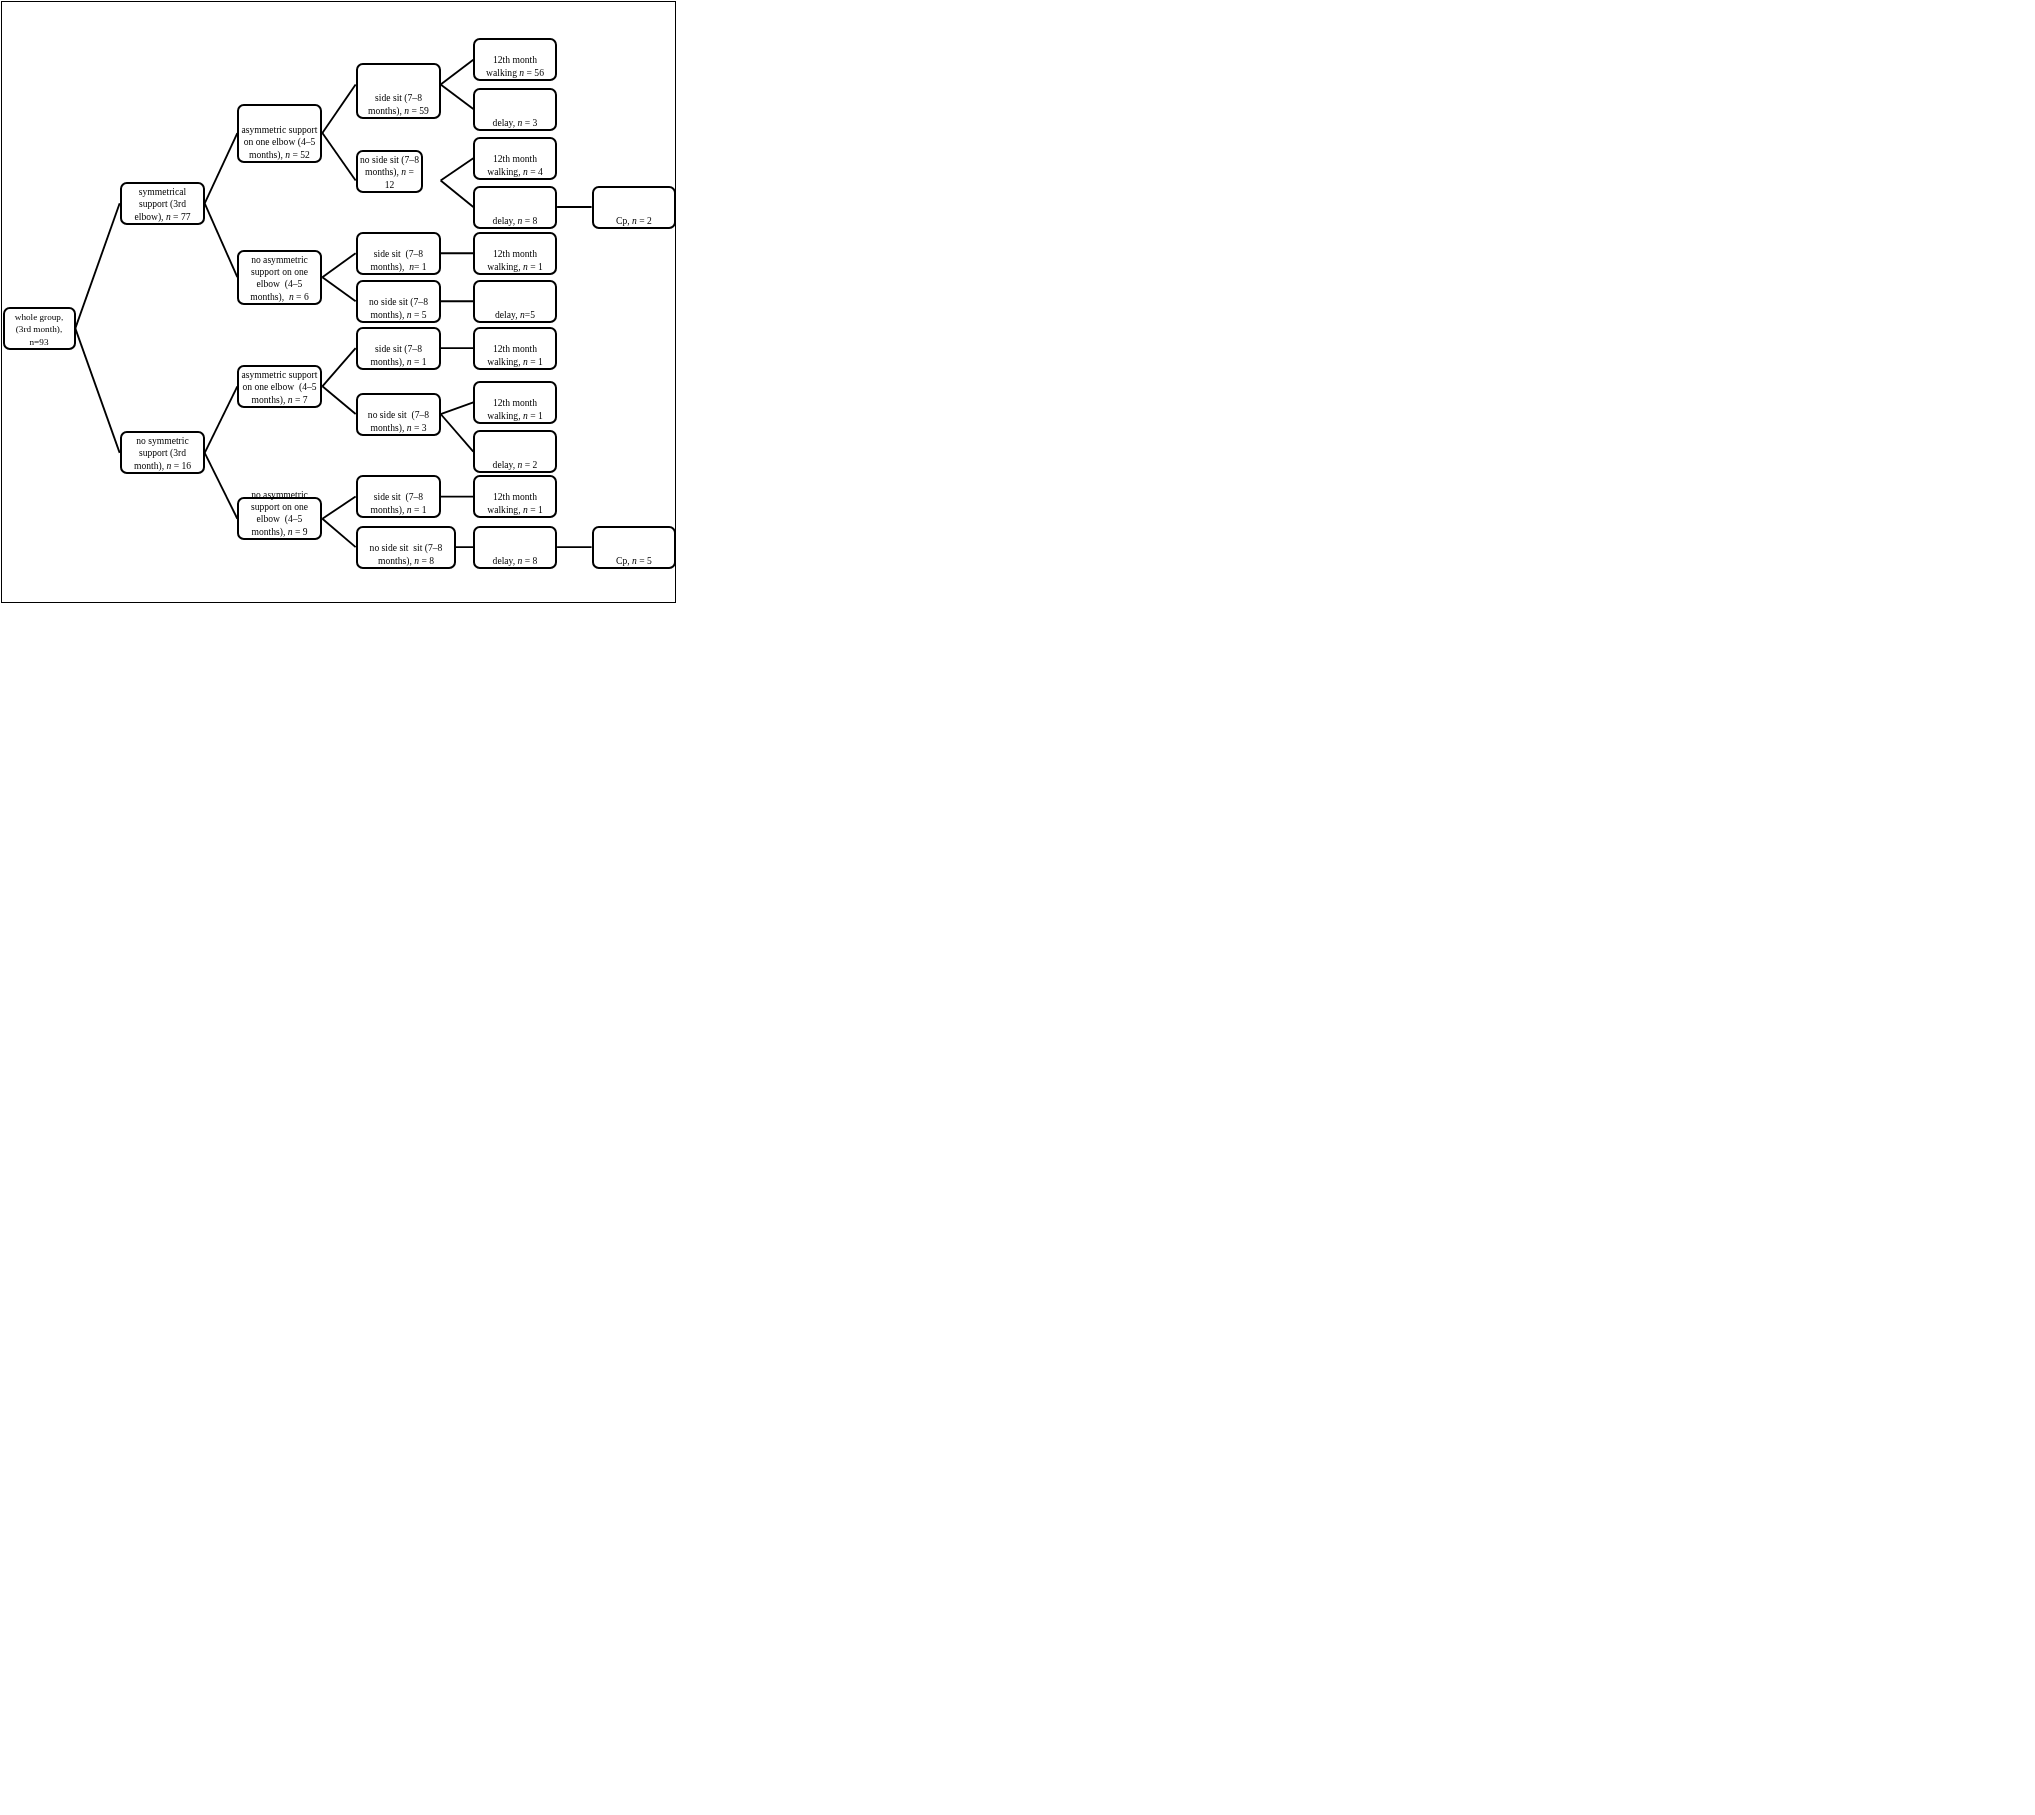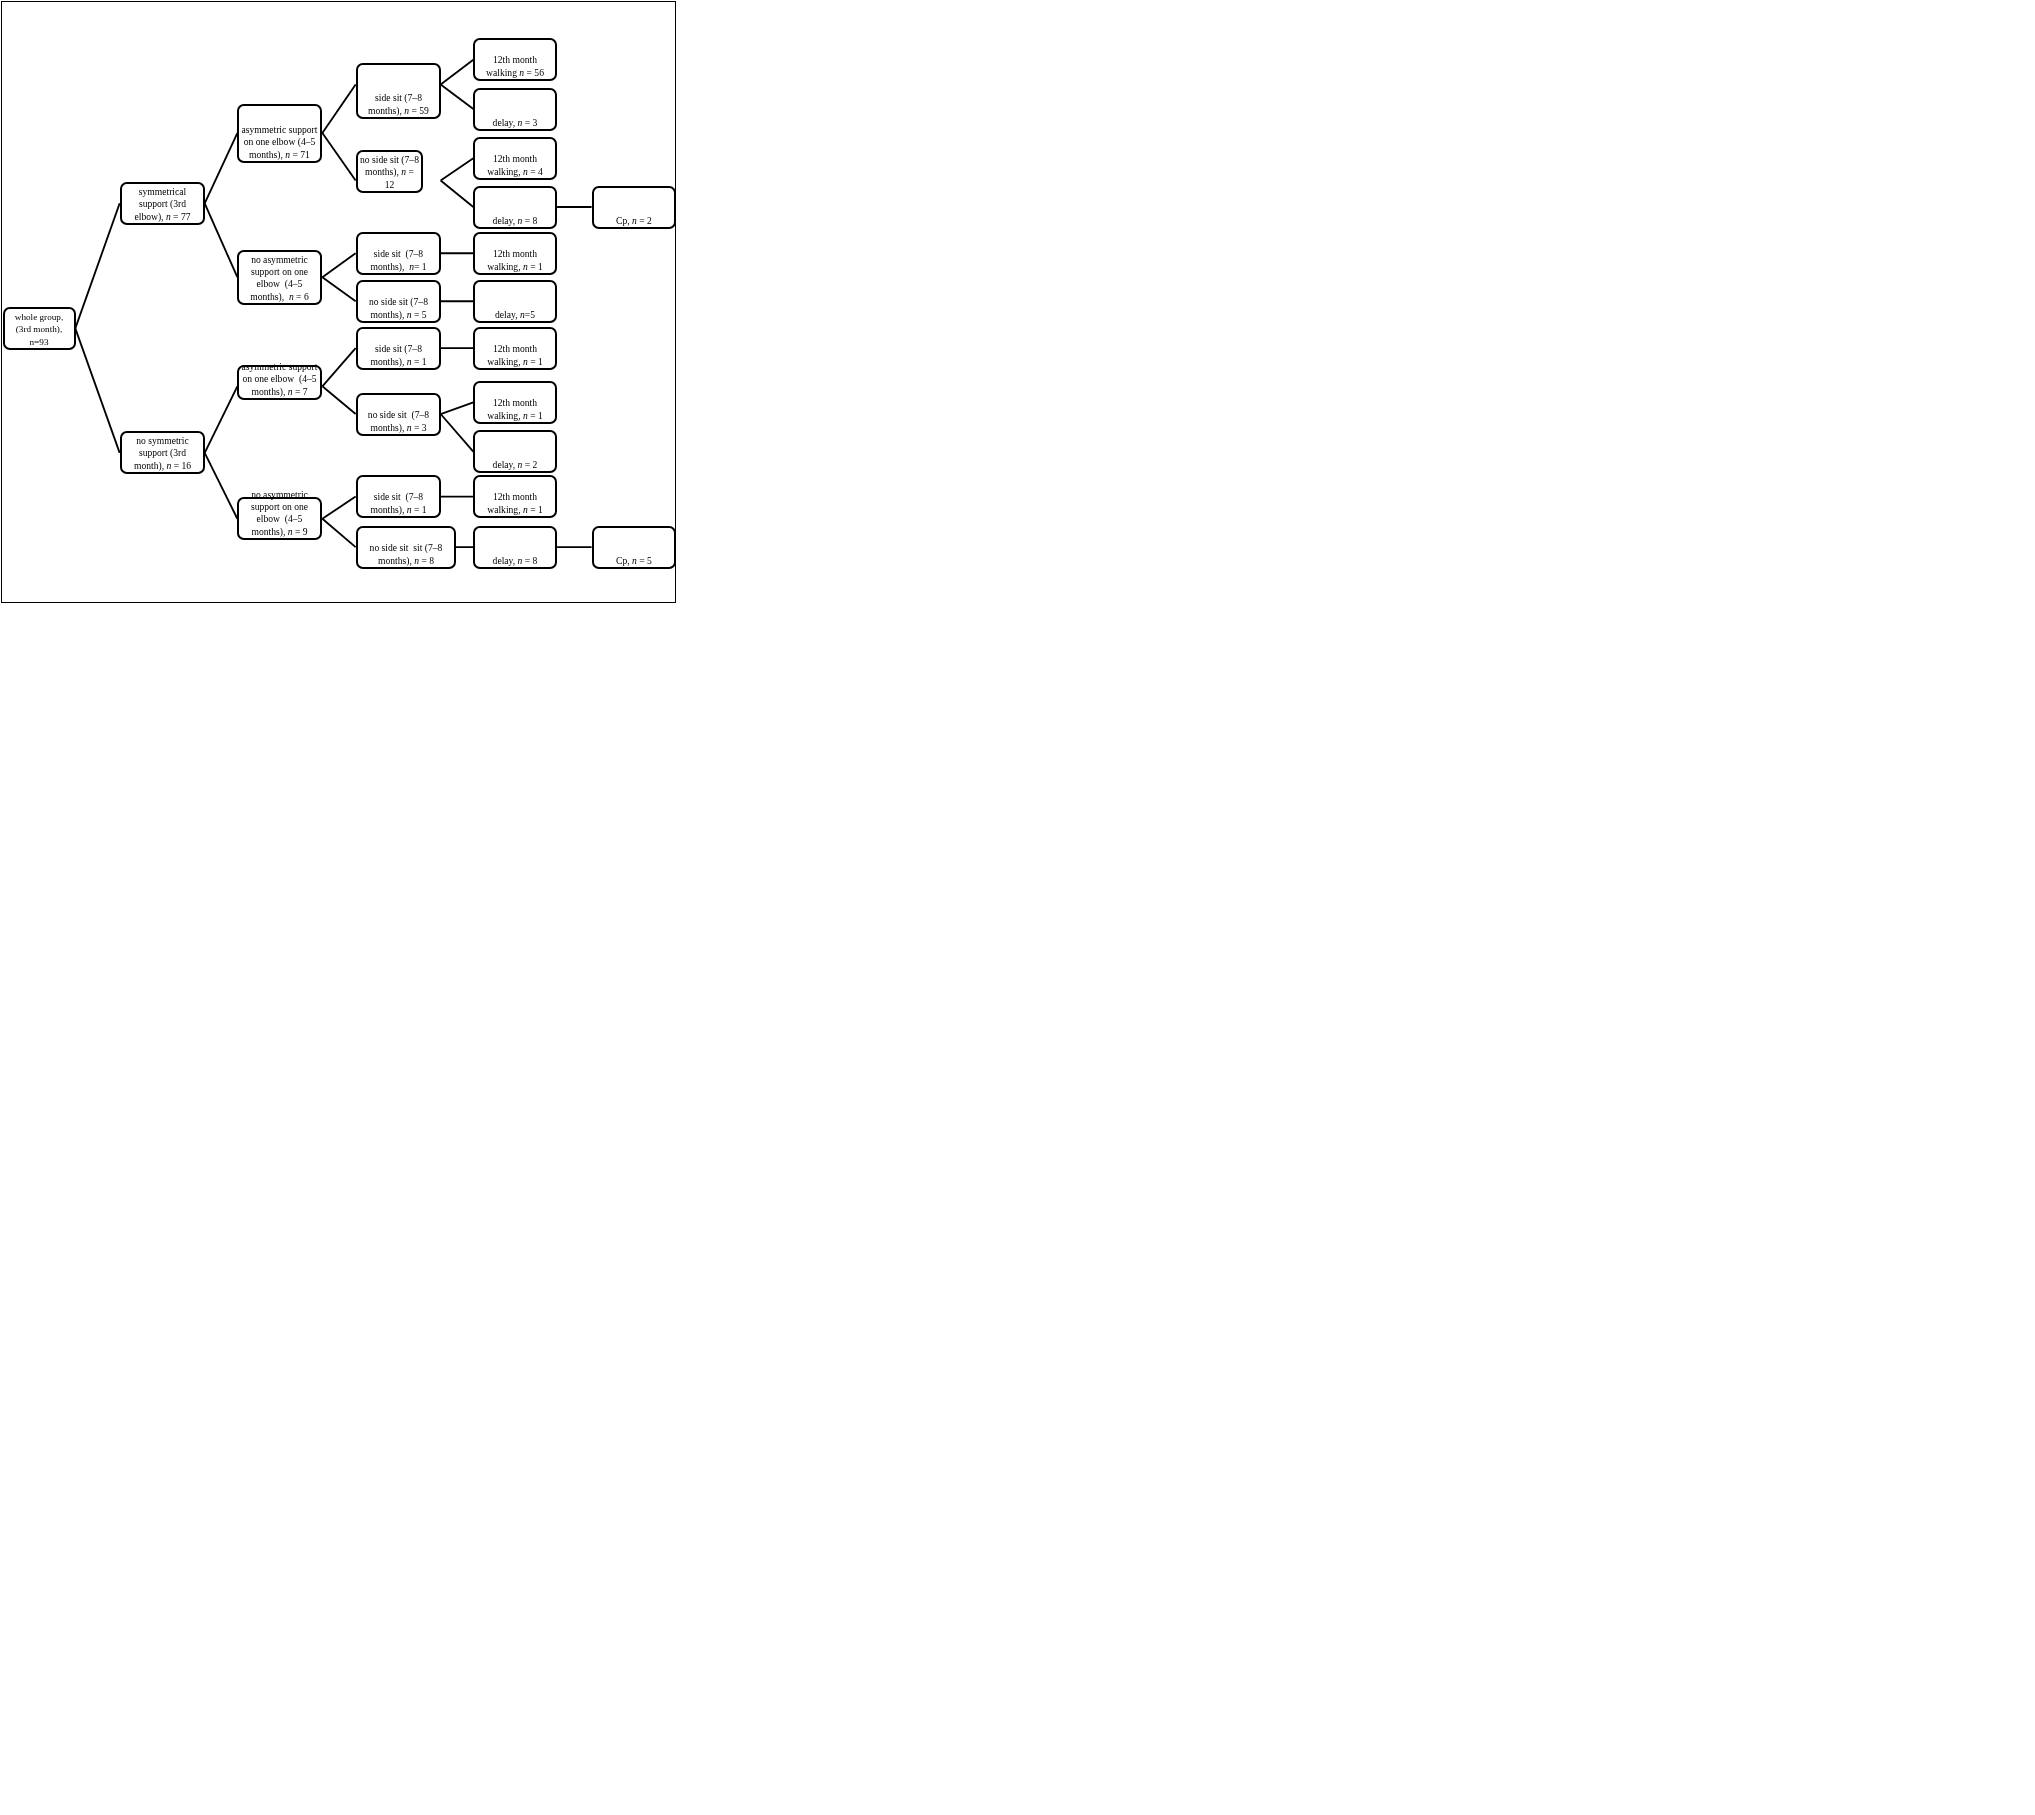--- a/index.html
+++ b/index.html
@@ -78,28 +78,28 @@
 
   <div class="node" style="left:120px;top:182px;width:85px;height:43px">
     <div class="lbl"><span>symmetrical support (3rd elbow), </span><span class="nv">n</span><span> = 77</span></div>
   </div>
 
   <div class="node" style="left:120px;top:431px;width:85px;height:43px">
     <div class="lbl"><span>no symmetric support (3rd month), </span><span class="nv">n</span><span> = 16</span></div>
   </div>
 
   <div class="node" style="left:237px;top:104px;width:85px;height:59px">
-    <div class="lbl"><span>asymmetric support on one elbow (4–5 months), </span><span class="nv">n</span><span> = 71</span></div>
+    <div class="lbl"><span>asymmetric support on one elbow (4–5 months), </span><span class="nv">n</span><span> = 52</span></div>
   </div>
 
   <div class="node" style="left:237px;top:250px;width:85px;height:55px">
     <div class="lbl"><span>no asymmetric support on one elbow  (4–5 months),  </span><span class="nv">n</span><span> = 6</span></div>
   </div>
 
-  <div class="node" style="left:237px;top:365px;width:85px;height:35px">
+  <div class="node" style="left:237px;top:365px;width:85px;height:43px">
     <div class="lbl"><span>asymmetric support on one elbow  (4–5 months), </span><span class="nv">n</span><span> = 7</span></div>
   </div>
 
   <div class="node" style="left:237px;top:497px;width:85px;height:43px">
     <div class="lbl"><span>no asymmetric support on one elbow  (4–5 months), </span><span class="nv">n</span><span> = 9</span></div>
   </div>
 
   <div class="node" style="left:356px;top:63px;width:85px;height:56px">
     <div class="lbl"><span>side sit (7–8 months), </span><span class="nv">n</span><span> = 59</span></div>
   </div>

